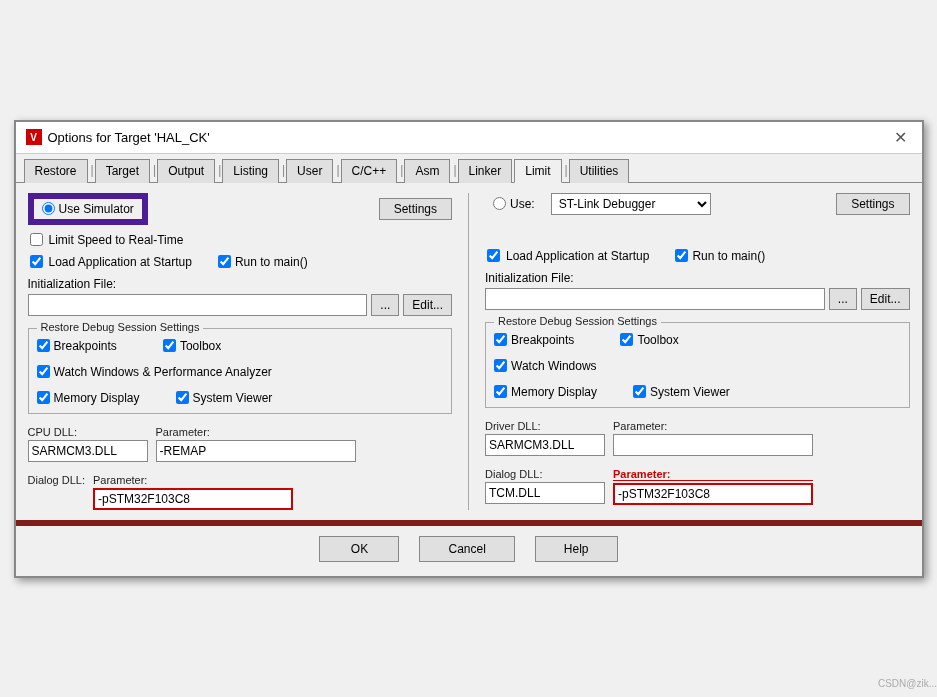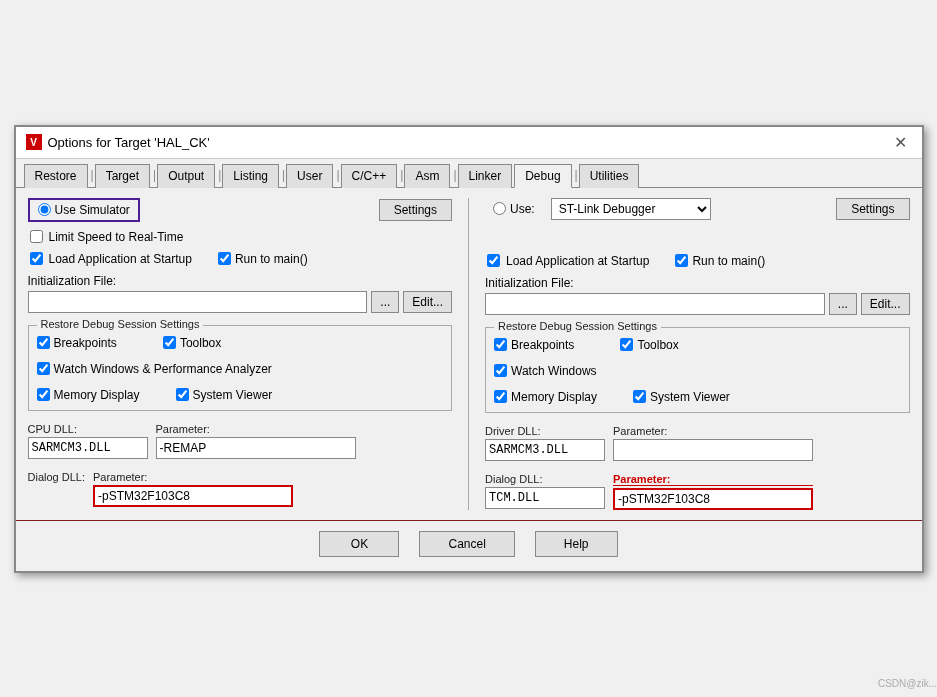--- a/index.html
+++ b/index.html
@@ -109,21 +109,21 @@
     
     .panel-top-row {
       display: flex;
       align-items: center;
       gap: 8px;
     }
     .radio-box {
       display: flex;
       align-items: center;
       gap: 4px;
-      border: 2px solid #4c1d95;
+      border: 6px solid #4c1d95;
       padding: 3px 8px;
     }
     .radio-box.no-border {
       border: none;
     }
     .settings-btn {
       background: #e0e0e0;
       border: 1px solid #888;
       padding: 3px 14px;
       cursor: pointer;
@@ -223,21 +223,20 @@
     }
     .dll-input {
       border: 1px solid #888;
       background: #fff;
       height: 22px;
       font-size: 12px;
       padding: 1px 3px;
     }
     .dll-input-wide {
       width: 120px;
-      font-family: Liberation Mono, monospace;
     }
     .dll-input-param {
       width: 200px;
     }
     .dll-input-highlighted {
       border: 2px solid #c00;
     }
 
     
     .vertical-divider {
@@ -245,21 +244,21 @@
       background: #aaa;
       margin: 0 4px;
     }
 
     
     .bottom-row {
       display: flex;
       justify-content: center;
       gap: 20px;
       padding: 10px 0 14px 0;
-      border-top: 1px solid #7f1d1d;
+      border-top: 6px solid #7f1d1d;
     }
     .bottom-btn {
       background: #e0e0e0;
       border: 1px solid #888;
       padding: 5px 28px;
       cursor: pointer;
       font-size: 12px;
       min-width: 80px;
     }
 
@@ -302,21 +301,21 @@
     <div class="tab-separator">|</div>
     <div class="tab">Listing</div>
     <div class="tab-separator">|</div>
     <div class="tab">User</div>
     <div class="tab-separator">|</div>
     <div class="tab">C/C++</div>
     <div class="tab-separator">|</div>
     <div class="tab">Asm</div>
     <div class="tab-separator">|</div>
     <div class="tab">Linker</div>
-    <div class="tab active">Debug</div>
+    <div class="tab active">Limit</div>
     <div class="tab-separator">|</div>
     <div class="tab">Utilities</div>
   </div>
 
   <div class="main-content">
 
     <div class="panel">
 
       <div class="panel-top-row">
         <div class="radio-box">

